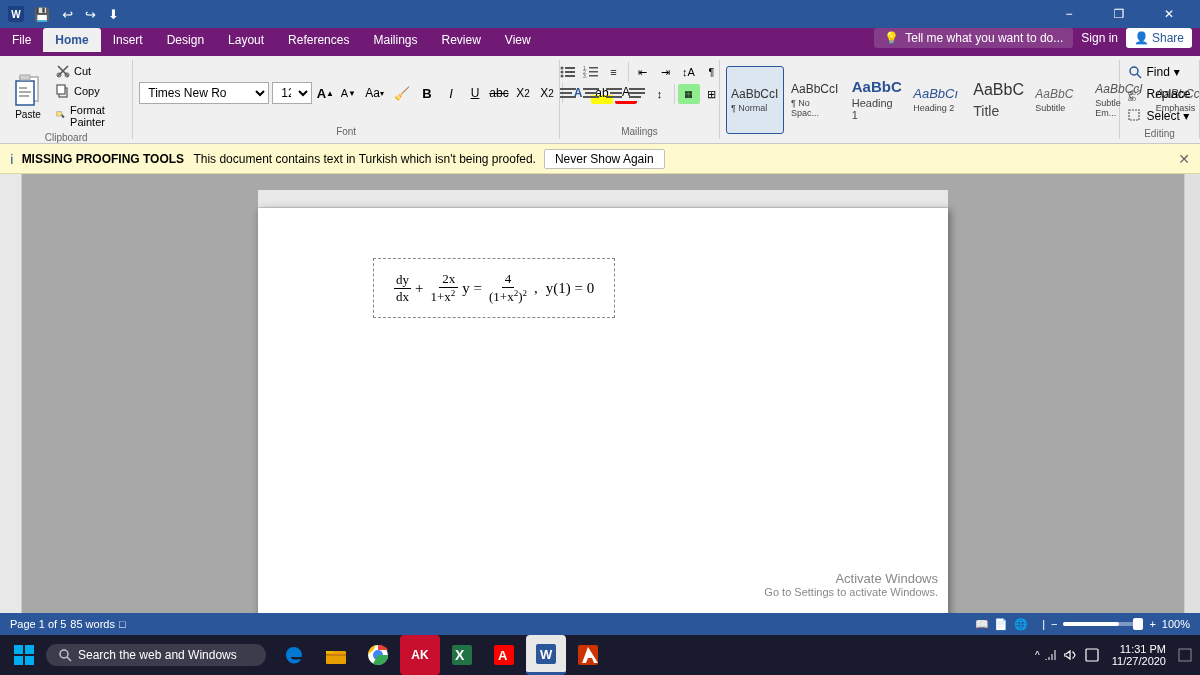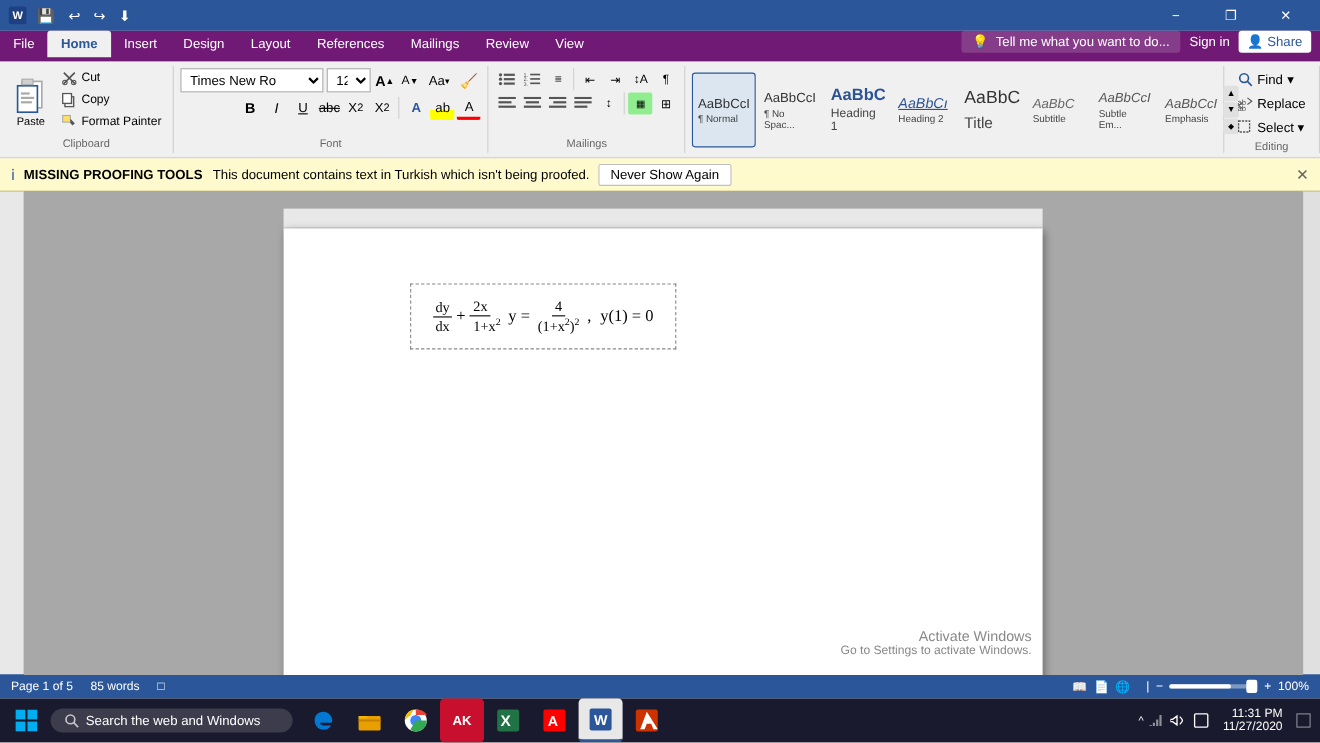--- a/index.html
+++ b/index.html
@@ -294,21 +294,21 @@
                 <path d="M8 4 L12 8 L10 10 L8 8 Z" fill="#555"></path>
               </svg>
             <span>Format Painter</span>
           </div>
         </div>
       </div>
       <span class="ribbon-group-label">Clipboard</span>
     </div>
 
     <div class="ribbon-group font-group">
-      <div class="ribbon-group-content" style="flex-direction:column; align-items:flex-end; gap:3px; width:100%;">
+      <div class="ribbon-group-content" style="flex-direction:row; align-items:center; gap:3px; width:100%;">
         <div class="font-row1">
           <select class="font-select">
             <option>Times New Ro</option>
           </select>
           <select class="size-select">
             <option>12</option>
           </select>
           <div class="font-size-btn" style="font-weight:bold; font-size:13px;">A<sup style="font-size:8px;">▲</sup></div>
           <div class="font-size-btn" style="font-size:11px;">A<sub style="font-size:8px;">▼</sub></div>
           <div class="aa-btn">Aa<span style="font-size:8px;">▾</span></div>
@@ -410,21 +410,21 @@
           <div style="font-size:12px; color:#333;">AaBbCcI</div>
           <div style="font-size:9px; color:#444; margin-top:2px;">¶ No Spac...</div>
         </div>
 
         <div class="style-item">
           <div style="font-size:15px; color:#2b5394; font-weight:bold;">AaBbC</div>
           <div style="font-size:11px; color:#444; margin-top:2px;">Heading 1</div>
         </div>
 
         <div class="style-item">
-          <div style="font-size:13px; color:#2b5394; font-style:italic;text-decoration:underline;">AaBbCı</div>
+          <div style="font-size:13px; color:#2b5394; font-style:italic;">AaBbCı</div>
           <div style="font-size:9px; color:#444; margin-top:2px;">Heading 2</div>
         </div>
 
         <div class="style-item">
           <div style="font-size:16px; color:#333;">AaBbC</div>
           <div style="font-size:14px; color:#444; margin-top:4px;">Title</div>
         </div>
 
         <div class="style-item">
           <div style="font-size:12px; color:#666; font-style:italic;">AaBbC</div>
@@ -504,21 +504,21 @@
           
           <div style="border:1px dashed #888; display:inline-block; padding:12px 20px; margin-left:40px; font-family:'Times New Roman', serif;">
             <span style="display:inline-flex; align-items:center; gap:4px; font-size:15px;">
 
               <span style="display:inline-flex; flex-direction:column; align-items:center; vertical-align:middle;">
                 <span style="border-bottom:1px solid black; padding:0 2px; font-size:13px;">dy</span>
                 <span style="padding:0 2px; font-size:13px;">dx</span>
               </span>
               <span>+</span>
 
-              <span style="display:inline-flex; flex-direction:column; align-items:flex-start; vertical-align:middle;">
+              <span style="display:inline-flex; flex-direction:column; align-items:flex-end; vertical-align:middle;">
                 <span style="border-bottom:1px solid black; padding:0 3px; font-size:13px;">2x</span>
                 <span style="padding:0 3px; font-size:13px;">1+x<sup style="font-size:9px;">2</sup></span>
               </span>
               <span>y =</span>
 
               <span style="display:inline-flex; flex-direction:column; align-items:center; vertical-align:middle;">
                 <span style="border-bottom:1px solid black; padding:0 3px; font-size:13px;">4</span>
                 <span style="padding:0 3px; font-size:13px;">(1+x<sup style="font-size:9px;">2</sup>)<sup style="font-size:9px;">2</sup></span>
               </span>
               <span>,</span>
@@ -530,21 +530,21 @@
         <div class="activate-watermark" style="position:absolute; bottom:30px; right:10px;text-align:right;">
           <div style="font-size:13px; color:#888;">Activate Windows</div>
           <div style="font-size:11px; color:#888;">Go to Settings to activate Windows.</div>
         </div>
       </div>
     </div>
 
     <div style="width:16px; background:#e0e0e0; border-left:1px solid #ccc;"></div>
   </div>
 
-  <div style="height:22px; background:#2b579a; display:flex; align-items:center; padding:0 10px; color:white; font-size:11px; gap:16px; position:absolute; bottom:40px; left:0; right:0;margin-top:36px;">
+  <div style="height:22px; background:#2b579a; display:flex; align-items:center; padding:0 10px; color:white; font-size:11px; gap:4px; position:absolute; bottom:40px; left:0; right:0;margin-top:36px;">
     <span>Page 1 of 5</span>
     <span>85 words</span>
     <span>□</span>
     <div style="margin-left:auto; display:flex; align-items:center; gap:6px;">
       <span style="cursor:pointer;">📖</span>
       <span style="cursor:pointer;">📄</span>
       <span style="cursor:pointer;">🌐</span>
       <span style="margin-left:8px;">|</span>
       <span style="cursor:pointer;">−</span>
       <div style="width:80px; height:4px; background:rgba(255,255,255,0.4); border-radius:2px; position:relative;">

